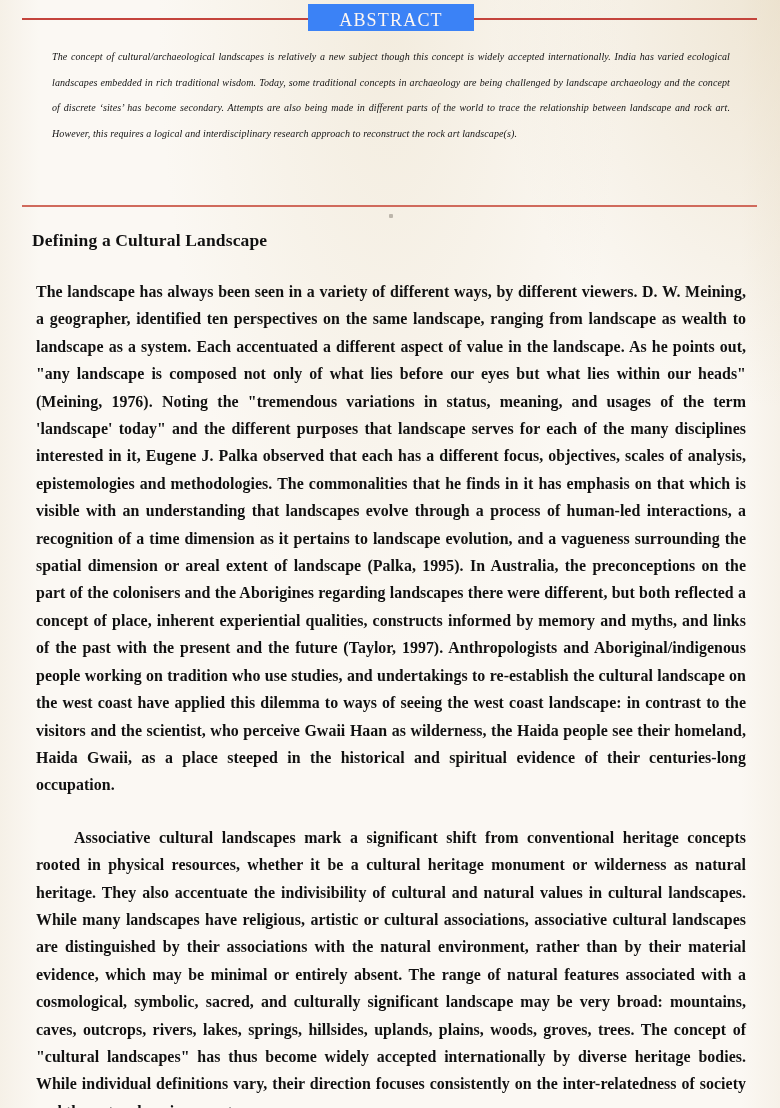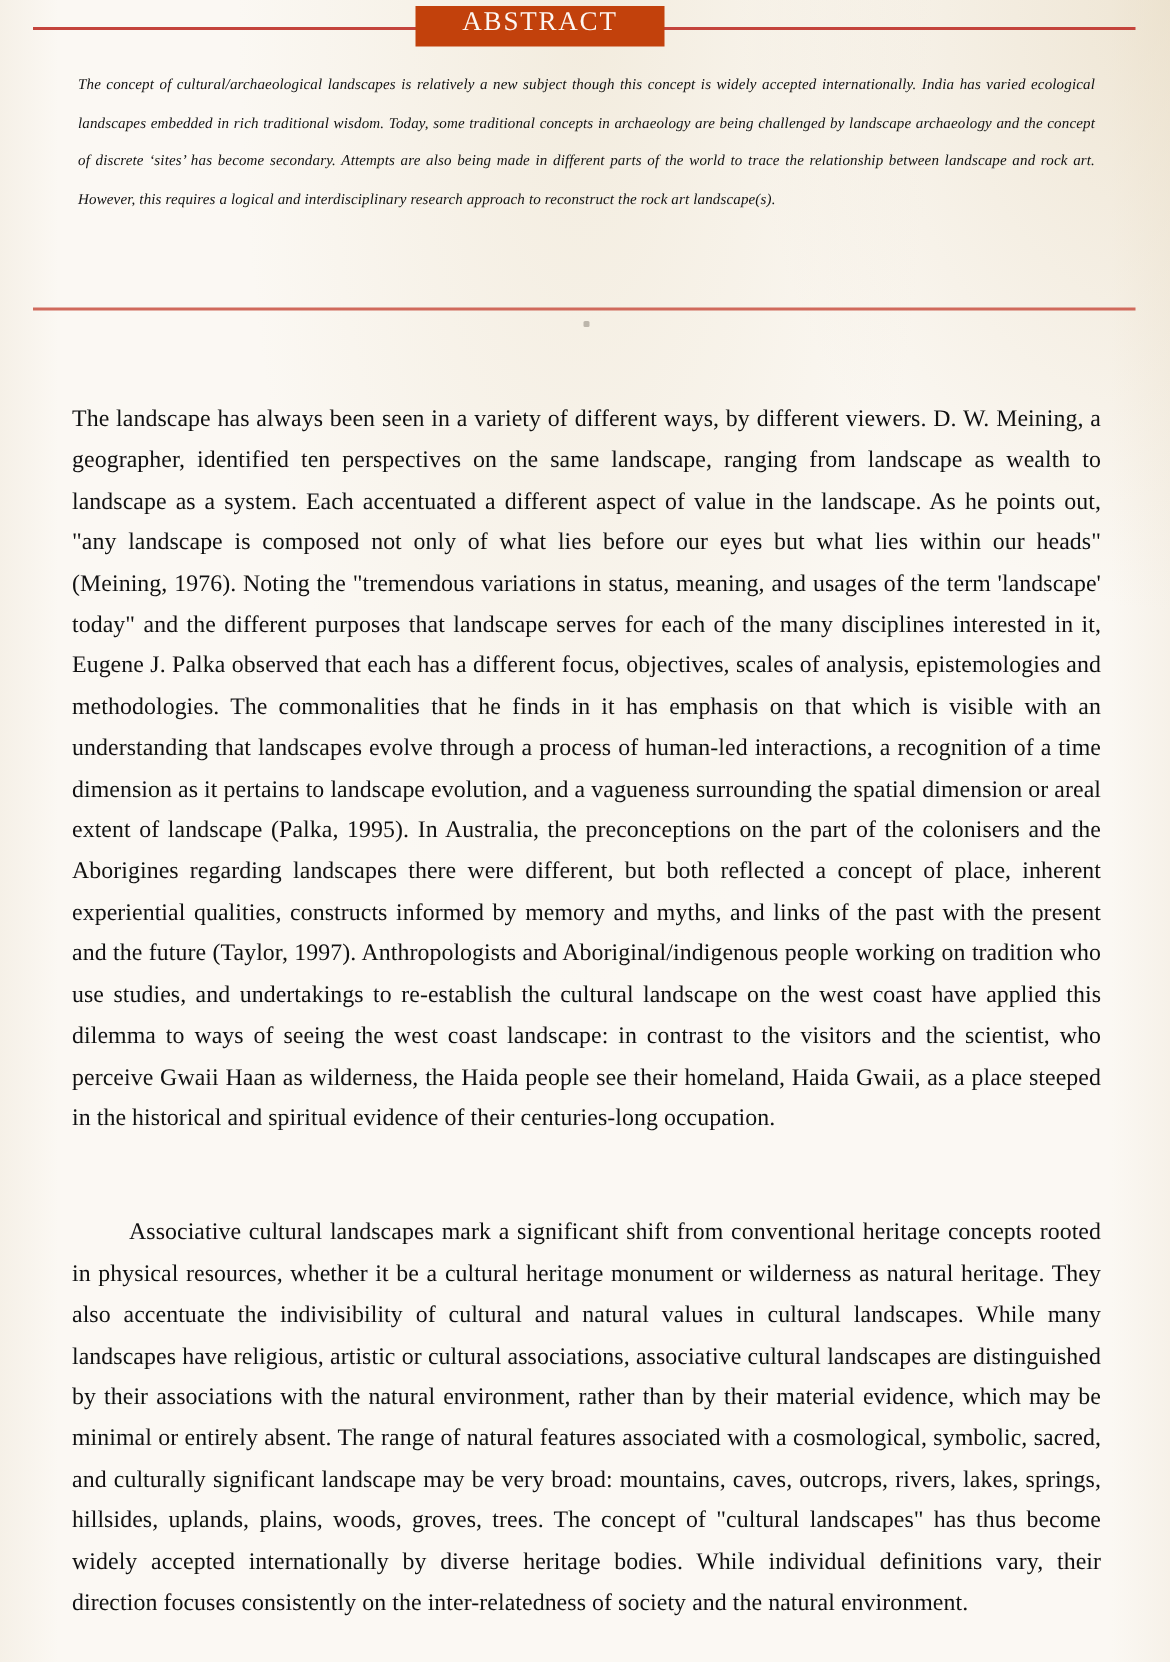--- a/index.html
+++ b/index.html
@@ -45,26 +45,26 @@
     position: absolute;
     top: 18px;
     left: 22px;
     width: 735px;
     height: 2px;
     background: #c4443c;
   }
   .abstract-chip {
     position: absolute;
     top: 4px;
-    left: 277px;
+    left: 308px;
     width: 166px;
     height: 27px;
-    background: #c2410c;
+    background: #3b82f6;
     display: flex;
-    align-items: flex-start;
+    align-items: flex-end;
     justify-content: center;
   }
   .abstract-chip-label {
     color: #fdf6f2;
     font-family: "Liberation Serif", "DejaVu Serif", serif;
     font-size: 18px;
     letter-spacing: 1.2px;
   }
 
   
@@ -109,26 +109,27 @@
 
   h2.section-heading {
     margin: 0;
     font-size: 17.5px;
     font-weight: bold;
     line-height: 24px;
     letter-spacing: 0.15px;
   }
 
   p.body-par {
-    margin: 16px;
+    margin: 4px;
     font-size: 15.9px;
     line-height: 27.4px;
     text-align: justify;
     text-justify: inter-word;
     letter-spacing: 0.05px;
+    font-weight: bold;
   }
 
   .gap-after-heading { height: 22px; }
   .gap-par { height: 17px; }
   .gap-before-heading { height: 25px; }
   .gap-after-heading2 { height: 22px; }
 
   .indent { text-indent: 38px; }
 </style>
 </head>
@@ -145,20 +146,21 @@
     </div>
   </div>
 
   <div class="abstract-body">The concept of cultural/archaeological landscapes is relatively a new subject though this concept is widely accepted internationally. India has varied ecological landscapes embedded in rich traditional wisdom. Today, some traditional concepts in archaeology are being challenged by landscape archaeology and the concept of discrete ‘sites’ has become secondary. Attempts are also being made in different parts of the world to trace the relationship between landscape and rock art. However, this requires a logical and interdisciplinary research approach to reconstruct the rock art landscape(s).</div>
 
   <div class="abstract-bottom-rule"></div>
   <div class="scan-speck"></div>
 
   <div class="content">
 
+    <h2 class="section-heading">Defining a Cultural Landscape</h2>
 
     <div class="gap-after-heading"></div>
 
     <p class="body-par">The landscape has always been seen in a variety of different ways, by different viewers. D. W. Meining, a geographer, identified ten perspectives on the same landscape, ranging from landscape as wealth to landscape as a system. Each accentuated a different aspect of value in the landscape. As he points out, "any landscape is composed not only of what lies before our eyes but what lies within our heads" (Meining, 1976). Noting the "tremendous variations in status, meaning, and usages of the term 'landscape' today" and the different purposes that landscape serves for each of the many disciplines interested in it, Eugene J. Palka observed that each has a different focus, objectives, scales of analysis, epistemologies and methodologies. The commonalities that he finds in it has emphasis on that which is visible with an understanding that landscapes evolve through a process of human-led interactions, a recognition of a time dimension as it pertains to landscape evolution, and a vagueness surrounding the spatial dimension or areal extent of landscape (Palka, 1995). In Australia, the preconceptions on the part of the colonisers and the Aborigines regarding landscapes there were different, but both reflected a concept of place, inherent experiential qualities, constructs informed by memory and myths, and links of the past with the present and the future (Taylor, 1997). Anthropologists and Aboriginal/indigenous people working on tradition who use studies, and undertakings to re-establish the cultural landscape on the west coast have applied this dilemma to ways of seeing the west coast landscape: in contrast to the visitors and the scientist, who perceive Gwaii Haan as wilderness, the Haida people see their homeland, Haida Gwaii, as a place steeped in the historical and spiritual evidence of their centuries-long occupation.</p>
 
     <div class="gap-par"></div>
 
     <p class="body-par indent">Associative cultural landscapes mark a significant shift from conventional heritage concepts rooted in physical resources, whether it be a cultural heritage monument or wilderness as natural heritage. They also accentuate the indivisibility of cultural and natural values in cultural landscapes. While many landscapes have religious, artistic or cultural associations, associative cultural landscapes are distinguished by their associations with the natural environment, rather than by their material evidence, which may be minimal or entirely absent. The range of natural features associated with a cosmological, symbolic, sacred, and culturally significant landscape may be very broad: mountains, caves, outcrops, rivers, lakes, springs, hillsides, uplands, plains, woods, groves, trees. The concept of "cultural landscapes" has thus become widely accepted internationally by diverse heritage bodies. While individual definitions vary, their direction focuses consistently on the inter-relatedness of society and the natural environment.</p>
 
     <div class="gap-before-heading"></div>

